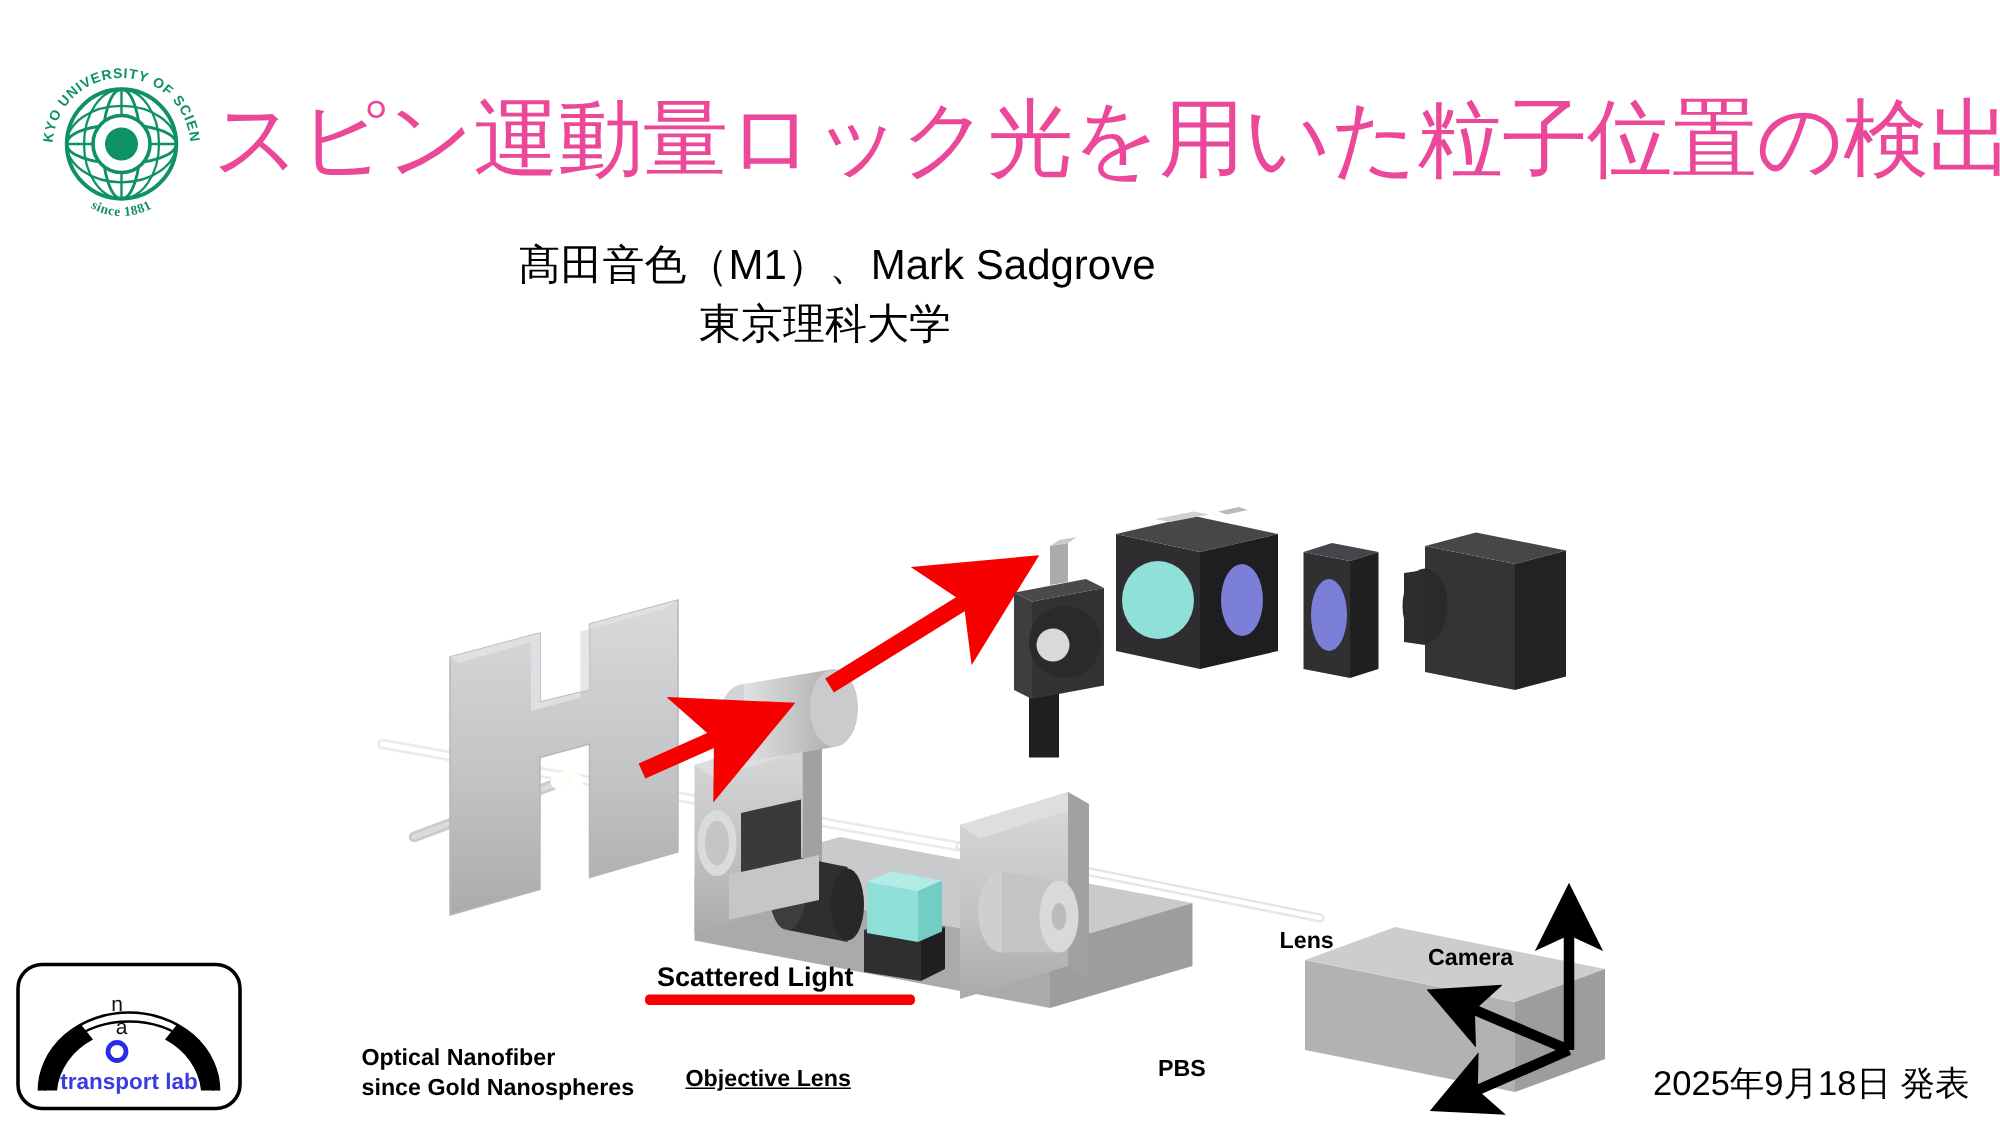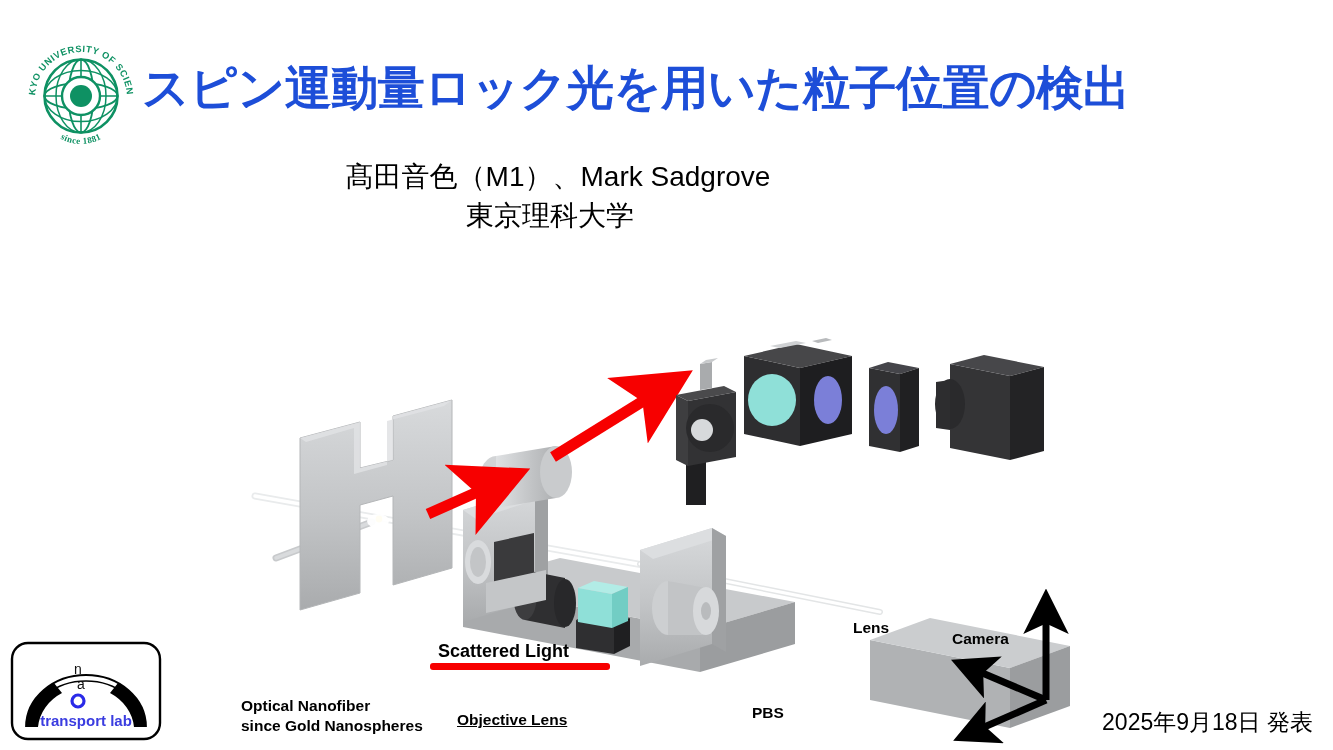--- a/index.html
+++ b/index.html
@@ -24,25 +24,25 @@
     width: 118px;
     height: 118px;
   }
 
   
   #slide-title {
     position: absolute;
     left: 142px;
     top: 60px;
     width: 1180px;
-    font-size: 47px;
-    font-weight: 700;
+    font-size: 57px;
+    font-weight: 400;
     line-height: 1.18;
     letter-spacing: -0.5px;
-    color: #1d4ed8;
+    color: #ec4899;
     white-space: nowrap;
   }
 
   
   #authors {
     position: absolute;
     left: 0;
     top: 158px;
     width: 1116px;
     text-align: center;
@@ -84,21 +84,21 @@
     left: 430px;
     top: 363px;
     width: 180px;
     height: 7px;
     background: #f70000;
     border-radius: 3px;
   }
 
   #label-optical-nanofiber { left: 241px; top: 396px; }
   #label-objective-lens    { left: 457px; top: 410px; text-decoration: underline; }
-  #label-pbs               { left: 752px; top: 403px; }
+  #label-pbs               { left: 772px; top: 403px; }
   #label-lens              { left: 837px; top: 318px; margin-left: 16px; }
   #label-camera            { left: 952px; top: 329px; text-align: center; }
 
   
   #nt-logo {
     position: absolute;
     left: 10px;
     top: 641px;
     width: 152px;
     height: 100px;

